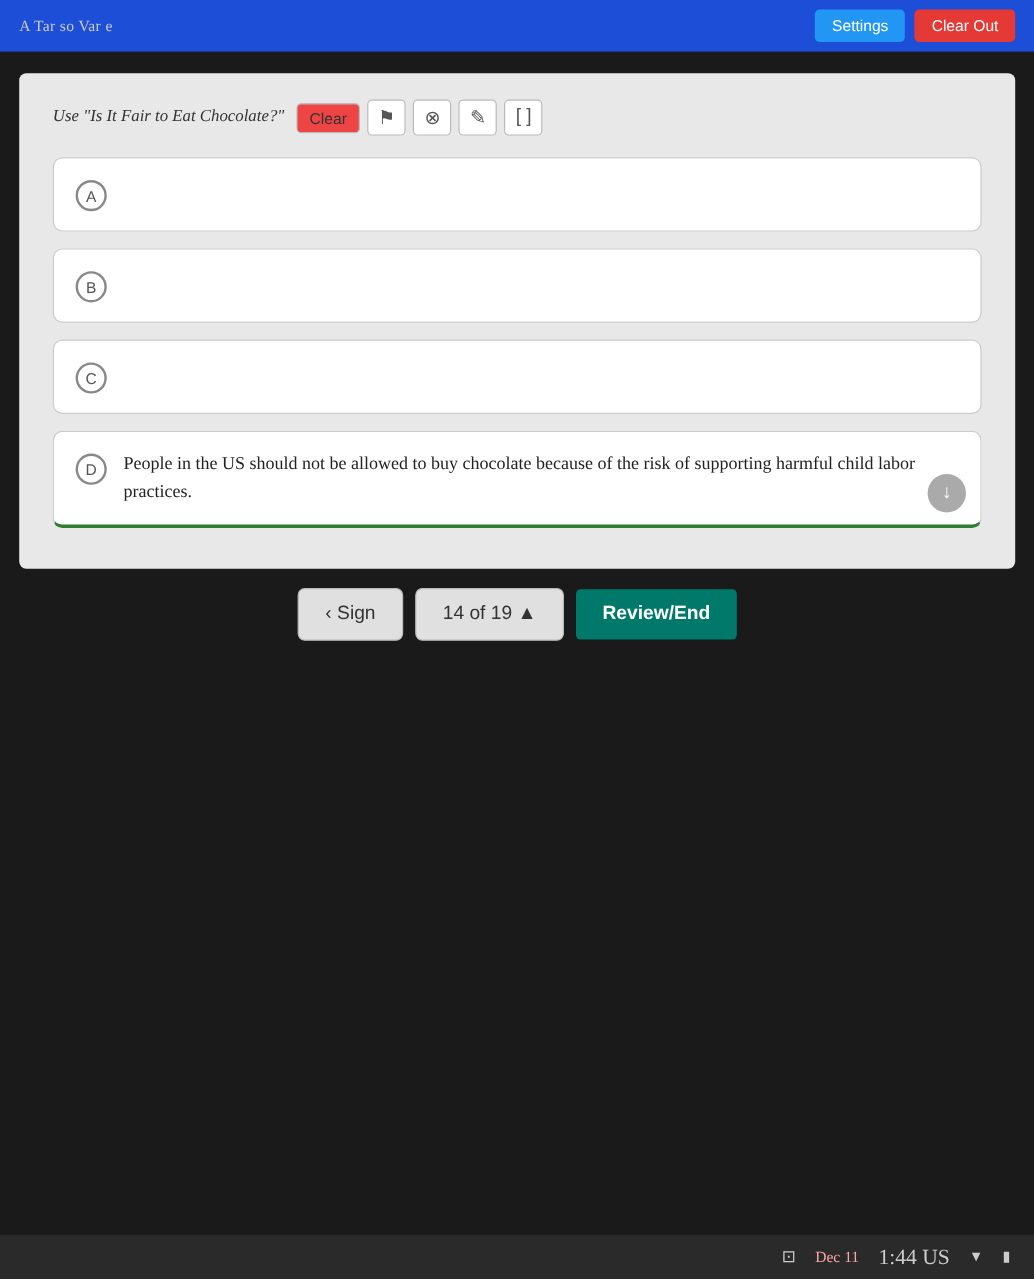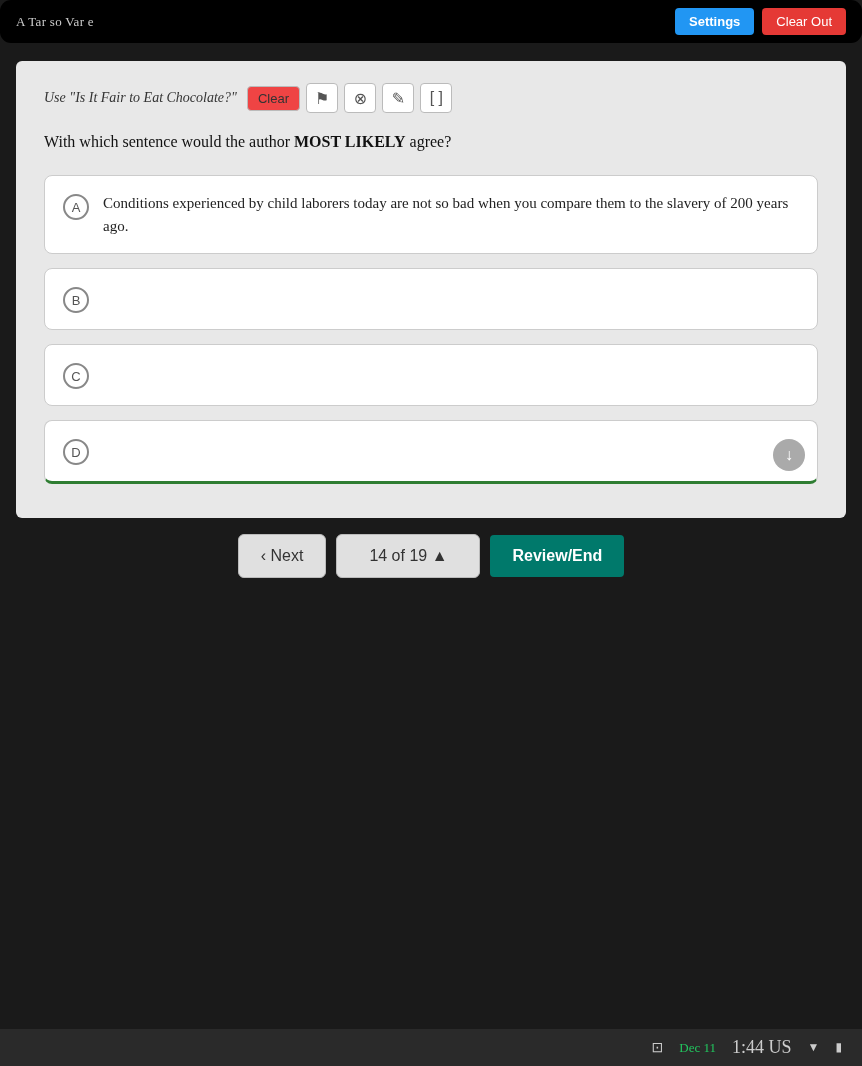--- a/index.html
+++ b/index.html
@@ -9,45 +9,43 @@
       font-family: 'Georgia', serif;
       width: 862px;
       min-height: 1066px;
       display: flex;
       flex-direction: column;
       align-items: center;
     }
 
     .top-bar {
       width: 100%;
-      background: #000000;
+      background: #1d4ed8;
       display: flex;
       justify-content: flex-end;
       align-items: center;
       padding: 8px 16px;
       gap: 8px;
-      border-radius: 11px;
     }
 
     .top-bar-title {
       color: #ccc;
       font-size: 13px;
       margin-right: auto;
       letter-spacing: 0.3px;
     }
 
     .btn-settings {
       background: #2196F3;
       color: white;
       border: none;
       border-radius: 4px;
       padding: 6px 14px;
       font-size: 13px;
       cursor: pointer;
-      font-weight: bold;
     }
 
     .btn-signout {
       background: #e53935;
       color: white;
       border: none;
       border-radius: 4px;
       padding: 6px 14px;
       font-size: 13px;
       cursor: pointer;
@@ -188,21 +186,21 @@
       color: #333;
       display: flex;
       align-items: center;
       gap: 6px;
     }
 
     .btn-progress {
       background: #e0e0e0;
       border: 1px solid #bbb;
       border-radius: 6px;
-      padding: 12px 32px;
+      padding: 12px 22px;
       font-size: 16px;
       cursor: pointer;
       color: #333;
       display: flex;
       align-items: center;
       gap: 6px;
     }
 
     .btn-next {
       background: #2196F3;
@@ -242,21 +240,21 @@
       bottom: 0;
       left: 0;
     }
 
     .status-icon {
       color: #ccc;
       font-size: 14px;
     }
 
     .status-date {
-      color: #22c55e;
+      color: #fca5a5;
       font-size: 13px;
     }
 
     .status-time {
       color: #ccc;
       font-size: 18px;
     }
 
     .status-wifi {
       color: #ccc;
@@ -289,46 +287,43 @@
       <span>⊗</span>
     </button>
     <button class="toolbar-icon-btn">
       <span>✎</span>
     </button>
     <button class="toolbar-icon-btn">
       <span>[ ]</span>
     </button>
   </div>
 
-  <div class="question-text">
-    <span>With which sentence would the author </span><strong>MOST LIKELY</strong><span> agree?</span>
-  </div>
 
   <div class="answer-option">
     <div class="option-circle">A</div>
-    <div class="option-text">Conditions experienced by child laborers today are not so bad when you compare them to the slavery of 200 years ago.</div>
   </div>
 
   <div class="answer-option">
     <div class="option-circle">B</div>
   </div>
 
   <div class="answer-option">
     <div class="option-circle">C</div>
   </div>
 
   <div class="answer-option option-d option-d-container" style="position:relative;">
     <div class="option-circle">D</div>
+    <div class="option-text">People in the US should not be allowed to buy chocolate because of the risk of supporting harmful child labor practices.</div>
     <div class="scroll-hint" style="position:absolute; right:12px; bottom:10px; background:#aaa; border-radius:50%; width:32px; height:32px; display:flex; align-items:center; justify-content:center; color:white; font-size:16px;">↓</div>
   </div>
 
 </div>
 
 <div class="nav-bar">
-  <button class="btn-back">‹ Next</button>
+  <button class="btn-back">‹ Sign</button>
   <button class="btn-progress">14 of 19 ▲</button>
   <button class="btn-review">Review/End</button>
 </div>
 
 <div class="status-bar">
   <span class="status-icon">⊡</span>
   <span class="status-date">Dec 11</span>
   <span class="status-time">1:44 US</span>
   <span class="status-wifi">▼</span>
   <span class="status-battery">▮</span>

